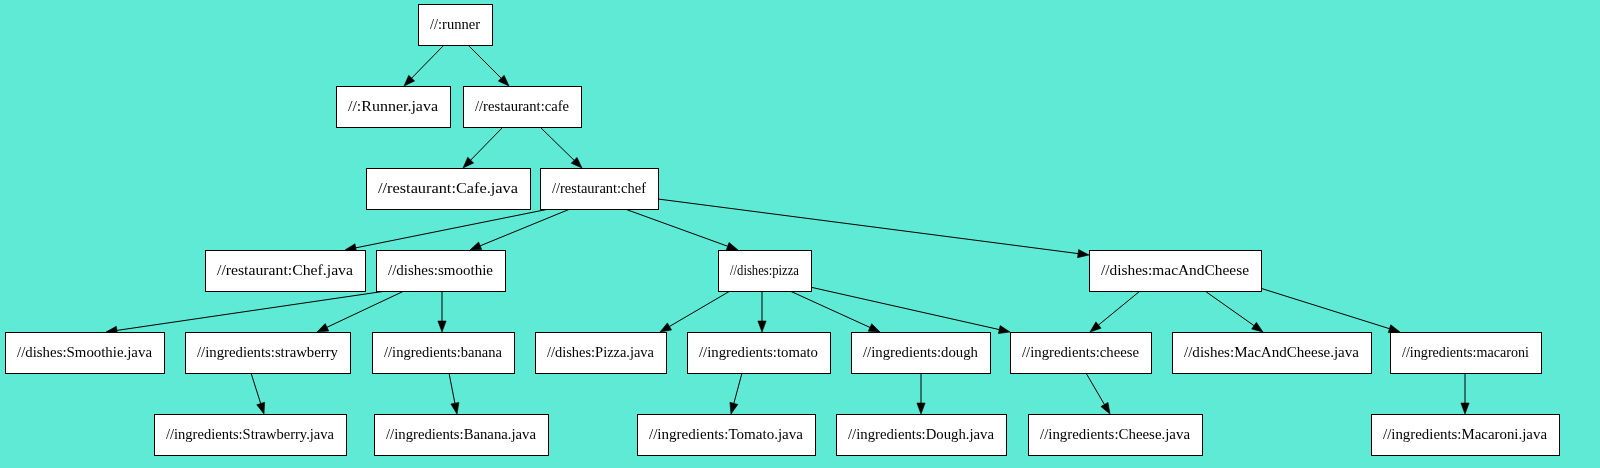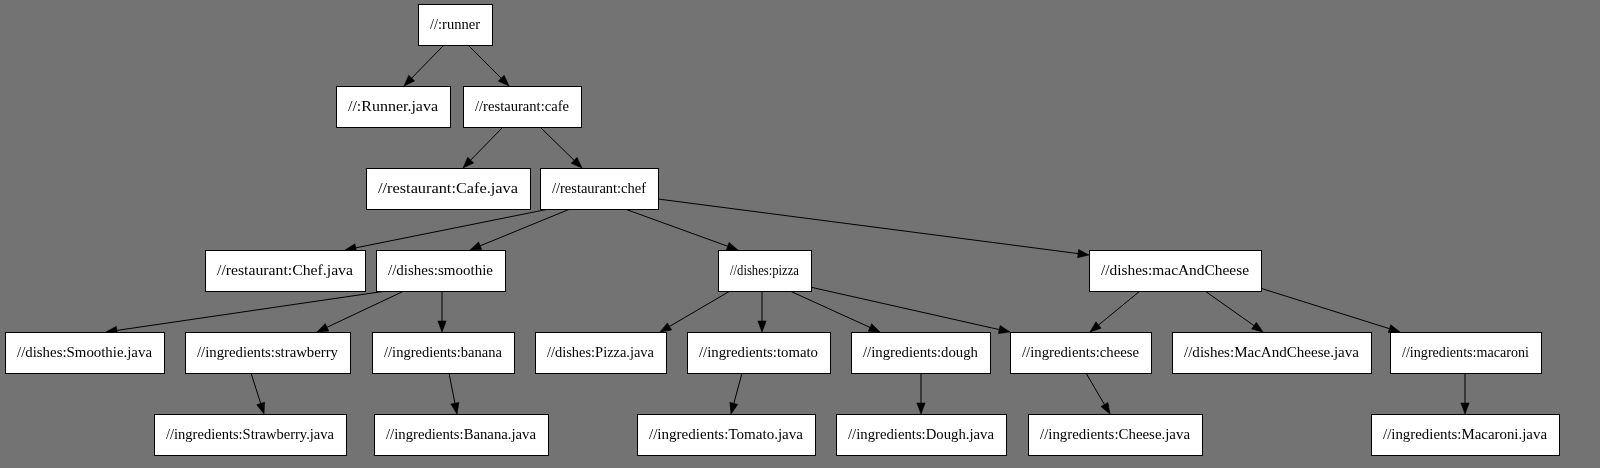--- a/index.html
+++ b/index.html
@@ -11,21 +11,21 @@
   body {
     width: 1600px;
     height: 468px;
     overflow: hidden;
     font-family: "Liberation Serif", "DejaVu Serif", serif;
   }
   #graph-root {
     position: relative;
     width: 1600px;
     height: 468px;
-    background: #737373;
+    background: #5eead4;
   }
   svg#graph-canvas {
     position: absolute;
     left: 0;
     top: 0;
     width: 1600px;
     height: 468px;
     display: block;
   }
   .node-box {

